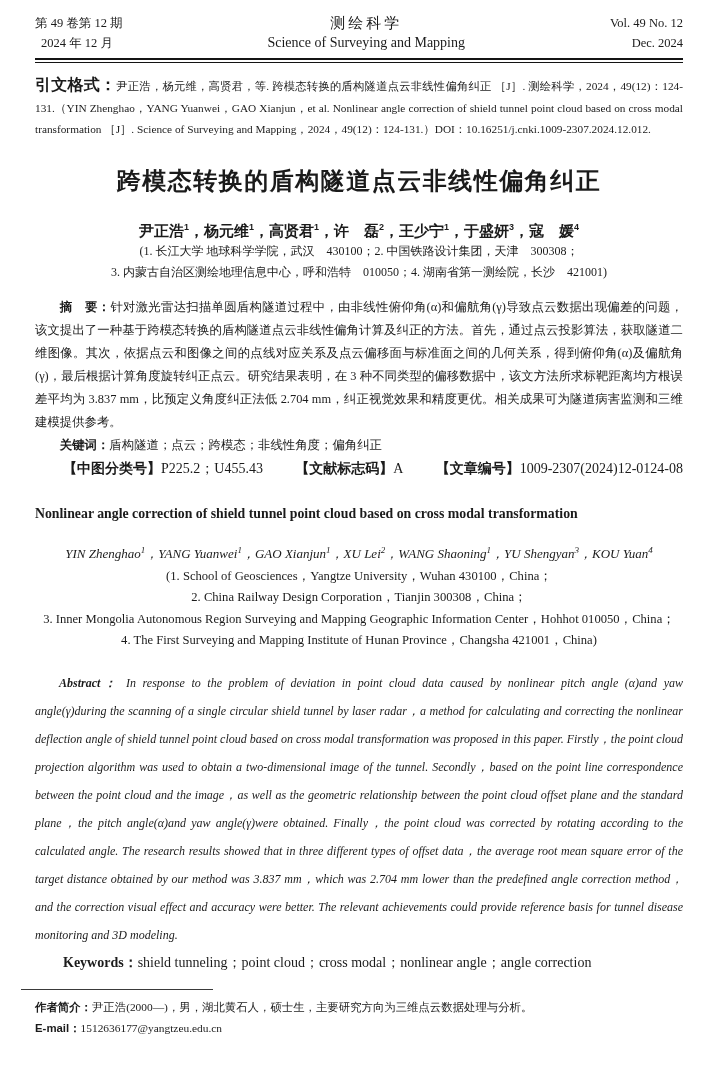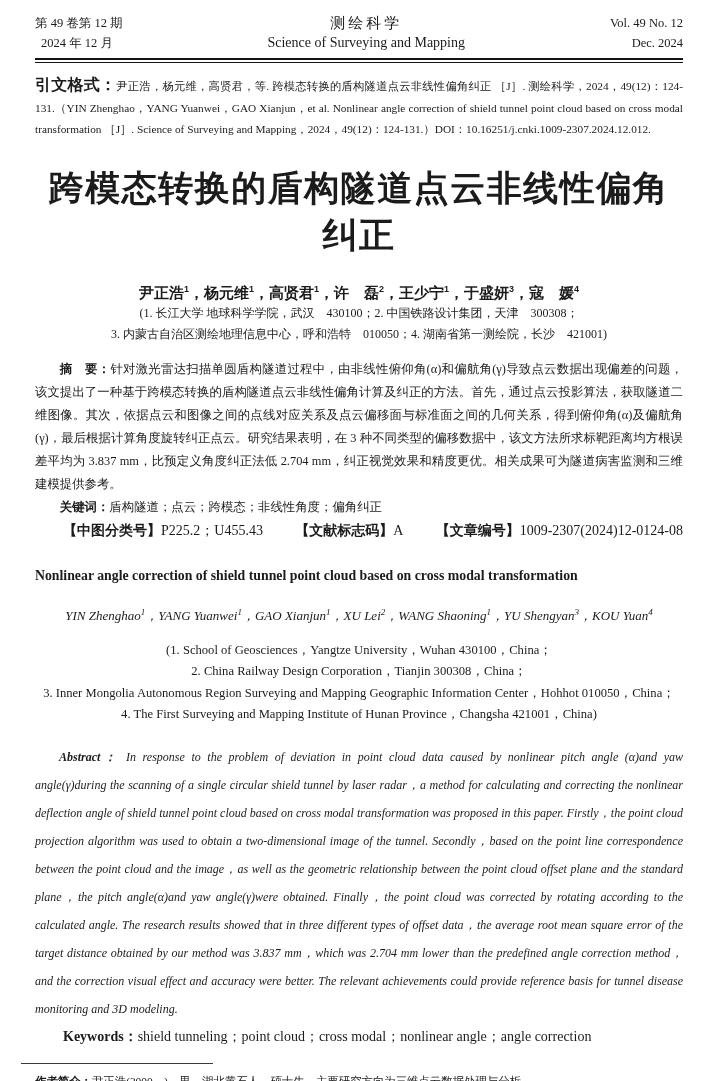--- a/index.html
+++ b/index.html
@@ -18,34 +18,34 @@
   .journal-cn{font-size:15px;letter-spacing:3px;}
   .journal-en{font-size:14px;}
   .hdr-right{text-align:right;white-space:nowrap;}
   .double-rule{margin-top:5px;height:2px;border-top:2.4px solid #141414;border-bottom:1.1px solid #141414;}
 
   
   .citation{margin:11px 0 0 0;font-size:11.3px;line-height:21.5px;text-align:justify;}
   .citation .lbl{font-size:16px;}
 
   
-  .title-cn{margin:24px 0 0 0;text-align:center;font-size:35px;letter-spacing:1.5px;font-weight:bold;font-family:"Liberation Sans","DejaVu Sans",sans-serif;}
+  .title-cn{margin:24px 0 0 0;text-align:center;font-size:24px;letter-spacing:1.5px;font-weight:bold;font-family:"Liberation Sans","DejaVu Sans",sans-serif;}
   .authors-cn{margin-top:25px;text-align:center;font-size:15px;font-family:"Liberation Sans","DejaVu Sans",sans-serif;font-weight:600;}
   .authors-cn sup,.authors-en sup{font-size:9px;}
   .affil-cn{text-align:center;font-size:12px;line-height:21px;}
 
   
   .abstract-cn{margin:13px 0 0 0;font-size:12.4px;line-height:23px;text-align:justify;text-indent:2em;}
   .keywords-cn{margin:0;font-size:12.4px;line-height:23px;text-indent:2em;}
   .meta-row{display:flex;justify-content:space-between;font-size:14px;line-height:23px;padding-left:2em;}
 
   
   .title-en{margin:26px 0 0 0;text-align:left;font-size:13.8px;font-weight:bold;}
   .authors-en{margin-top:23px;text-align:center;font-size:13px;font-style:italic;}
-  .affil-en{margin-top:15px;text-align:center;font-size:12.6px;line-height:21.5px;}
+  .affil-en{margin-top:3px;text-align:center;font-size:12.6px;line-height:21.5px;}
   .abstract-en{margin:17px 0 0 0;font-size:12px;line-height:28px;text-align:justify;text-indent:2em;font-style:italic;}
   .keywords-en{margin:0;font-size:14px;line-height:28px;text-indent:2em;}
 
   
   .foot-sep{margin:12px 0 0 -14px;width:192px;border-top:1.2px solid #3a3a3a;}
   .footnotes{margin-top:7px;font-size:11.4px;line-height:21.4px;text-align:justify;}
   .note-label{font-family:"Liberation Sans","DejaVu Sans",sans-serif;font-weight:bold;}
   b.lbl{font-family:"Liberation Sans","DejaVu Sans",sans-serif;font-weight:bold;}
   .abstract-en b.lbl,.keywords-en b.lbl{font-family:"Liberation Serif","DejaVu Serif",serif;}
 </style>

